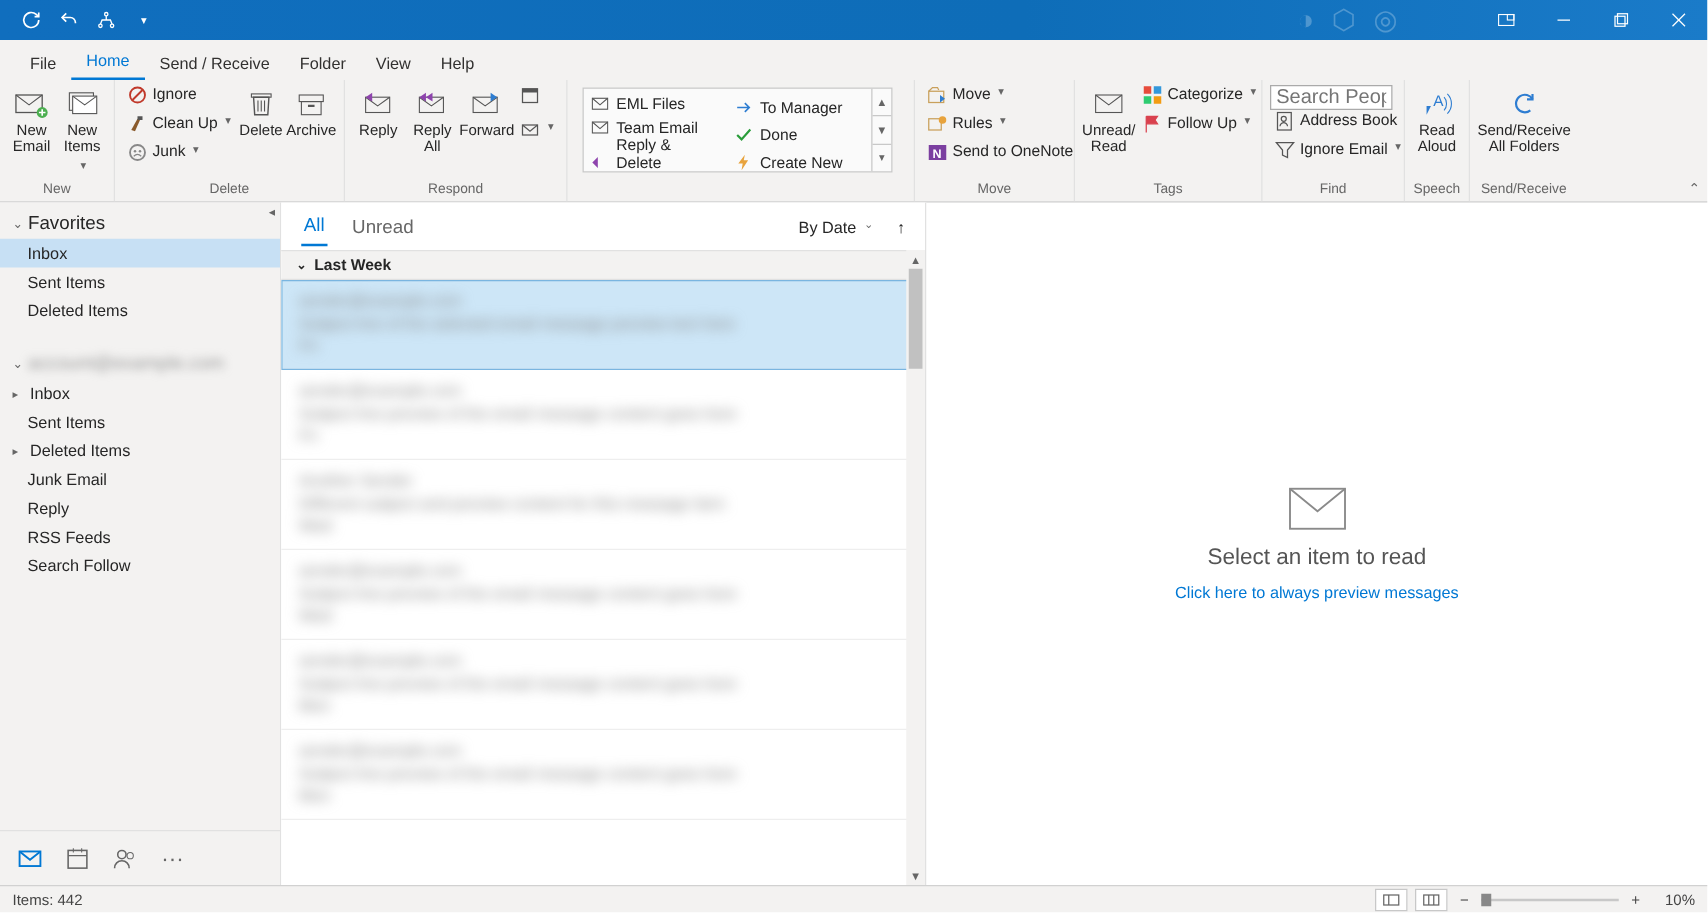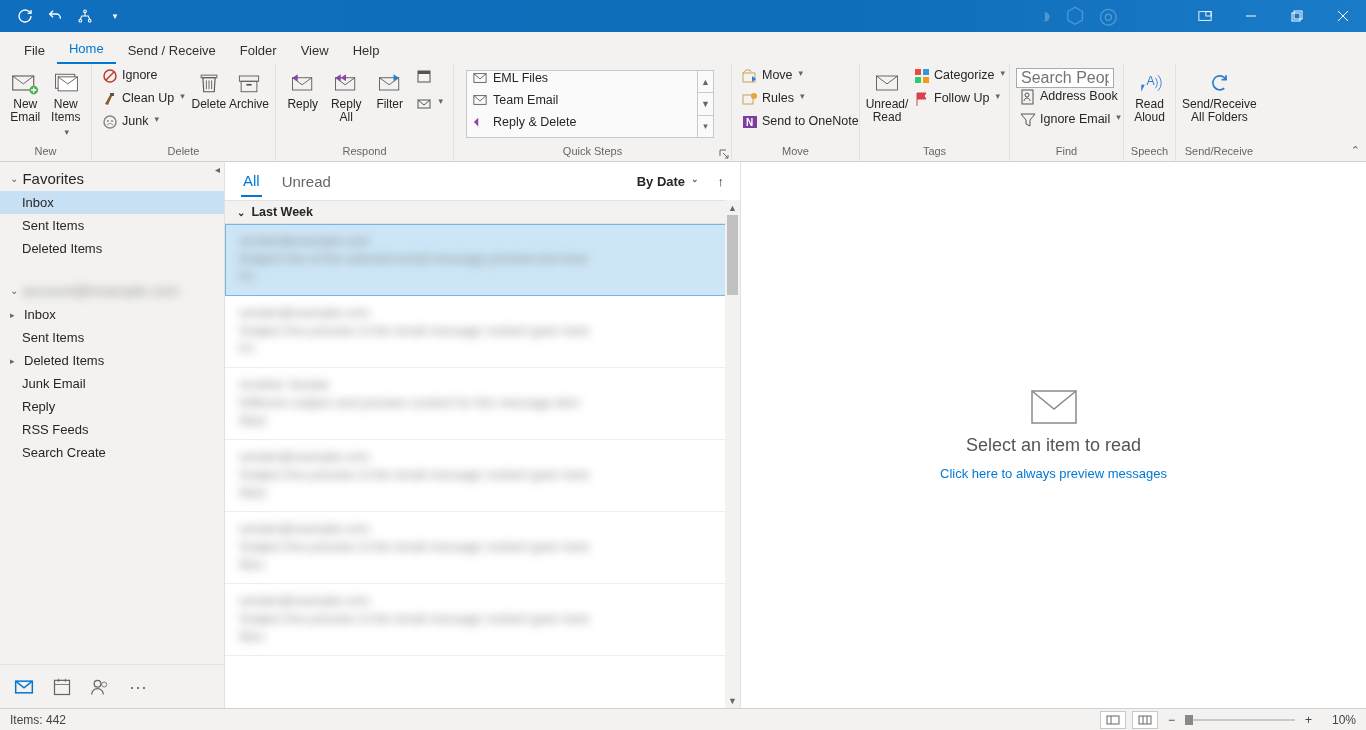--- a/index.html
+++ b/index.html
@@ -26,21 +26,21 @@
 .ribbon-group-body { flex: 1; display: flex; align-items: flex-start; padding: 4px 6px; gap: 2px; }
 .ribbon-group-label { text-align: center; font-size: 11px; color: #666; height: 17px; line-height: 14px; position: relative; }
 .ribbon-group-label .launcher { position: absolute; right: 2px; bottom: 2px; width: 10px; height: 10px; }
 .rb-big { width: 42px; display: flex; flex-direction: column; align-items: center; justify-content: flex-start; padding-top: 2px; gap: 2px; font-size: 12px; text-align: center; line-height: 13px; }
 .rb-big svg { width: 28px; height: 26px; }
 .rb-small { display: flex; align-items: flex-start; gap: 4px; height: 22px; padding: 0 4px; font-size: 12.5px; white-space: nowrap; }
 .rb-small svg, .rb-small .ico { width: 16px; height: 16px; flex-shrink: 0; }
 .rb-col { display: flex; flex-direction: column; gap: 1px; }
 .quick-steps-box { border: 1px solid #c8c8c8; background: #fafafa; width: 248px; height: 68px; display: flex; }
 .qs-col { flex: 1; display: flex; flex-direction: column; }
-.qs-item { flex: 1; display: flex; align-items: flex-start; gap: 6px; padding: 0 6px; font-size: 12.5px; }
+.qs-item { flex: 1; display: flex; align-items: flex-end; gap: 6px; padding: 0 6px; font-size: 12.5px; }
 .qs-scroll { width: 16px; display: flex; flex-direction: column; border-left: 1px solid #c8c8c8; }
 .qs-scroll div { flex: 1; display: flex; align-items: center; justify-content: center; border-bottom: 1px solid #c8c8c8; font-size: 9px; color: #666; }
 .qs-scroll div:last-child { border-bottom: none; }
 .chev { font-size: 9px; color: #666; margin-left: 2px; }
 .collapse-ribbon { position: absolute; right: 6px; bottom: 4px; font-size: 11px; color: #666; }
 
 
 .main { display: flex; height: calc(730px - 32px - 32px - 98px - 22px); }
 
 
@@ -53,21 +53,21 @@
 .fp-account { padding: 6px 10px 4px 22px; filter: blur(4px); color: #999; }
 .fp-bottom { margin-top: auto; height: 44px; display: flex; align-items: center; gap: 18px; padding-left: 14px; border-top: 1px solid #e1e1e1; }
 .fp-bottom .nav-ico { width: 20px; height: 20px; color: #0078d4; }
 .fp-bottom .nav-ico.inactive { color: #666; }
 
 
 .msg-pane { width: 516px; background: #fff; border-right: 1px solid #e1e1e1; display: flex; flex-direction: column; position: relative; }
 .msg-tabs { height: 38px; display: flex; align-items: center; padding: 0 16px; gap: 18px; }
 .msg-tabs .mt { font-size: 15px; color: #666; padding: 6px 2px; cursor: pointer; }
 .msg-tabs .mt.active { color: #0078d4; border-bottom: 2px solid #0078d4; }
-.msg-tabs .sort { margin-left: auto; font-size: 13px; color: #262626; display: flex; align-items: flex-start; gap: 4px; font-weight: bold; }
+.msg-tabs .sort { margin-left: auto; font-size: 13px; color: #262626; display: flex; align-items: flex-start; gap: 4px; }
 .msg-group-hdr { background: #f3f2f1; padding: 4px 12px; font-size: 12.5px; font-weight: 600; display: flex; align-items: center; gap: 6px; border-top: 1px solid #e1e1e1; border-bottom: 1px solid #e1e1e1; }
 .msg-list { flex: 1; overflow: hidden; position: relative; }
 .msg-item { height: 72px; border-bottom: 1px solid #eee; padding: 8px 14px; position: relative; }
 .msg-item.sel { background: #cde6f7; outline: 1px solid #7ab5e0; outline-offset: -1px; }
 .msg-item .blur { filter: blur(5px); color: #888; font-size: 13px; line-height: 18px; }
 .msg-scroll { position: absolute; right: 0; top: 38px; bottom: 0; width: 15px; background: #f3f2f1; display: flex; flex-direction: column; }
 .msg-scroll .arr { height: 15px; display: flex; align-items: center; justify-content: center; font-size: 9px; color: #666; }
 .msg-scroll .track { flex: 1; position: relative; }
 .msg-scroll .thumb { position: absolute; top: 0; left: 2px; right: 2px; height: 80px; background: #c1c1c1; }
 
@@ -248,21 +248,21 @@
           </svg>
           <span style="white-space:pre-line">Reply
 All</span>
         </div>
       <div class="rb-big">
           <svg viewBox="0 0 32 28">
             <rect x="4" y="8" width="22" height="14" fill="none" stroke="#555"></rect>
             <path d="M4 8l11 8 11-8" fill="none" stroke="#555"></path>
             <path d="M20 4l6 4-6 4" fill="#2e7dd1"></path>
           </svg>
-          <span>Filter</span>
+          <span>Forward</span>
         </div>
       <div class="rb-col" style="justify-content:center;gap:6px;">
         <div class="rb-small">
             <svg viewBox="0 0 16 16" width="18" height="18">
               <rect x="2" y="3" width="12" height="11" fill="none" stroke="#555"></rect>
               <rect x="2" y="3" width="12" height="3" fill="#555"></rect>
             </svg>
           </div>
         <div class="rb-small">
             <svg viewBox="0 0 16 16" width="18" height="18">
@@ -294,30 +294,47 @@
               </svg>
               <span>Team Email</span>
             </div>
           <div class="qs-item">
               <svg viewBox="0 0 16 16" width="14" height="14">
                 <path d="M6 3L1 8l5 5" fill="#8e44ad"></path>
               </svg>
               <span>Reply &amp; Delete</span>
             </div>
         </div>
+        <div class="qs-col">
+          <div class="qs-item">
+              <svg viewBox="0 0 16 16" width="14" height="14">
+                <path d="M2 8h10M9 4l4 4-4 4" stroke="#2e7dd1" fill="none" stroke-width="1.5"></path>
+              </svg>
+              <span>To Manager</span>
+            </div>
+          <div class="qs-item">
+              <svg viewBox="0 0 16 16" width="14" height="14">
+                <path d="M2 8l4 4 8-9" stroke="#2a9d3a" fill="none" stroke-width="2"></path>
+              </svg>
+              <span>Done</span>
+            </div>
+          <div class="qs-item">
+              <svg viewBox="0 0 16 16" width="14" height="14">
+                <path d="M9 1L3 9h4l-1 6 6-9H8z" fill="#e8a33d"></path>
+              </svg>
+              <span>Create New</span>
+            </div>
+        </div>
         <div class="qs-scroll">
           <div>▲</div>
           <div>▼</div>
           <div>▾</div>
         </div>
       </div>
     </div>
-    <div class="ribbon-group-label"><span>Quick Steps</span><svg class="launcher" viewBox="0 0 10 10">
-          <path d="M1 1h6M1 1v6M4 4l5 5M9 6v3H6" stroke="#666" fill="none"></path>
-        </svg></div>
   </div>
 
   <div class="ribbon-group" style="width:128px">
     <div class="ribbon-group-body">
         <div class="rb-col">
       <div class="rb-small">
             <svg viewBox="0 0 16 16">
               <rect x="1" y="5" width="12" height="9" fill="none" stroke="#c9a05b"></rect>
               <path d="M1 5l3-3h4l1 2" fill="none" stroke="#c9a05b"></path>
               <path d="M10 8l4 3-4 3" fill="#2e7dd1"></path>
@@ -470,21 +487,21 @@
     <div class="fp-item">
         <span>Junk Email</span>
       </div>
     <div class="fp-item">
         <span>Reply</span>
       </div>
     <div class="fp-item">
         <span>RSS Feeds</span>
       </div>
     <div class="fp-item">
-        <span>Search Create</span>
+        <span>Search Follow</span>
       </div>
 
     <div class="fp-bottom">
       <svg class="nav-ico" viewBox="0 0 24 24">
           <rect x="2" y="5" width="20" height="14" fill="none" stroke="currentColor" stroke-width="1.8"></rect>
           <path d="M2 5l10 8 10-8" fill="none" stroke="currentColor" stroke-width="1.8"></path>
         </svg>
       <svg class="nav-ico inactive" viewBox="0 0 24 24">
           <rect x="3" y="4" width="18" height="17" fill="none" stroke="currentColor" stroke-width="1.5"></rect>
           <line x1="3" y1="9" x2="21" y2="9" stroke="currentColor"></line>

